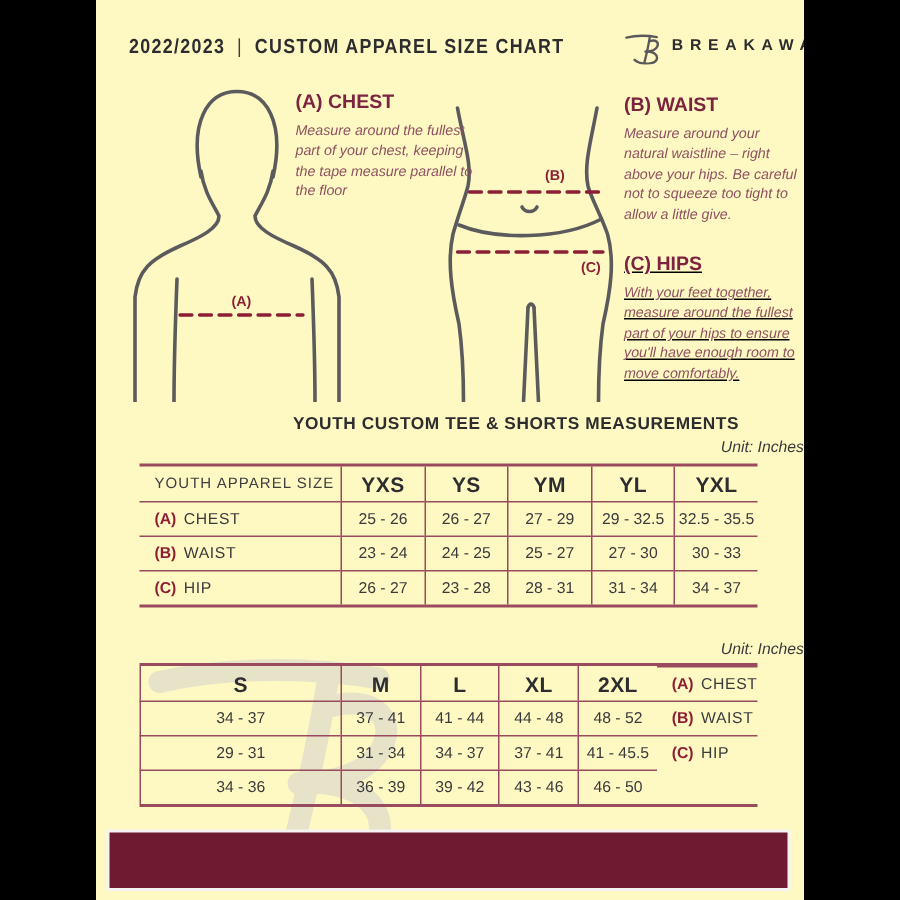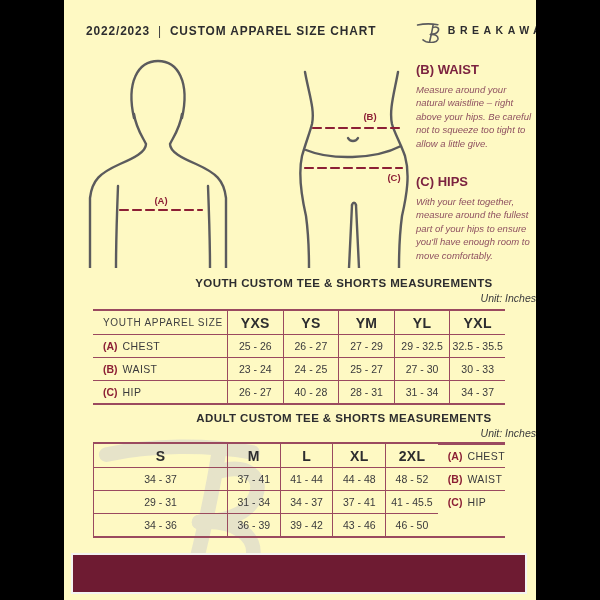--- a/index.html
+++ b/index.html
@@ -32,21 +32,21 @@
   .fig path.dash { stroke:#8c1f35; stroke-width:2.2; stroke-dasharray:8 5; }
   .fig text { font-family:"Liberation Sans",sans-serif; font-size:9.5px; font-weight:bold; fill:#8c1f35; }
   .fig-upper { left:8px; }
   .fig-lower { left:230px; }
   
   .guide { position:absolute; width:118px; z-index:2; }
   .guide-heading { font-size:13px; font-weight:bold; color:var(--accent); margin:0 0 6px 0; }
   .guide-text { font-size:9.5px; font-style:italic; color:#8e5060; line-height:1.42; }
   .guide-a { left:133px; top:60px; }
   .guide-b { left:352px; top:62px; }
-  .guide-c { left:352px; top:174px; }
+  .guide-c { left:352px; top:168px;text-decoration:underline; }
   
   .section-title {
     position:absolute; left:0; width:100%; text-align:center;
     font-size:11.5px; font-weight:bold; letter-spacing:0.4px; color:var(--ink); z-index:2;margin-left:44px;
   }
   .unit-line {
     position:absolute; left:0; width:100%; text-align:right;
     font-size:10.5px; font-style:italic; color:#3a3a3c; z-index:2;
   }
   .t-youth-title { top:277px; } .t-youth-unit { top:292px; }
@@ -116,20 +116,24 @@
     <path d="M54,82 C56,86 62,86 64,82"></path>
     <path d="M58,149 C59,146 61,146 62,149"></path>
     <path d="M58,149 C57,170 56,192 55,212"></path>
     <path d="M62,149 C63,170 64,192 65,212"></path>
     <path class="dash" d="M19,72 L106,72"></path>
     <path class="dash" d="M11,112 L108,112"></path>
     <text x="76" y="64" text-anchor="middle">(B)</text>
     <text x="100" y="125" text-anchor="middle">(C)</text>
   </svg>
 
+  <div class="guide guide-a">
+    <div class="guide-heading">(A) CHEST</div>
+    <div class="guide-text">Measure around the fullest part of your chest, keeping the tape measure parallel to the floor</div>
+  </div>
   <div class="guide guide-b">
     <div class="guide-heading">(B) WAIST</div>
     <div class="guide-text">Measure around your natural waistline – right above your hips. Be careful not to squeeze too tight to allow a little give.</div>
   </div>
   <div class="guide guide-c">
     <div class="guide-heading">(C) HIPS</div>
     <div class="guide-text">With your feet together, measure around the fullest part of your hips to ensure you'll have enough room to move comfortably.</div>
   </div>
 
   <svg class="watermark" viewBox="0 0 32 32">
@@ -168,27 +172,26 @@
     <div class="cell rt">24 - 25</div>
     <div class="cell rt">25 - 27</div>
     <div class="cell rt">27 - 30</div>
     <div class="cell rt">30 - 33</div>
 
     <div class="cell first rt rowlabel">
       <span class="key">(C)</span>
       <span class="lbl">HIP</span>
     </div>
     <div class="cell rt">26 - 27</div>
-    <div class="cell rt">40 - 28</div>
+    <div class="cell rt">23 - 28</div>
     <div class="cell rt">28 - 31</div>
     <div class="cell rt">31 - 34</div>
     <div class="cell rt">34 - 37</div>
   </div>
 
-  <div class="section-title t-adult-title">ADULT CUSTOM TEE &amp; SHORTS MEASUREMENTS</div>
   <div class="unit-line t-adult-unit">Unit: Inches</div>
 
   <div class="size-table adult-table">
     <div class="cell head size">S</div>
     <div class="cell head size">M</div>
     <div class="cell head size">L</div>
     <div class="cell head size">XL</div>
     <div class="cell head size">2XL</div>
 
     <div class="cell first rt rowlabel">

